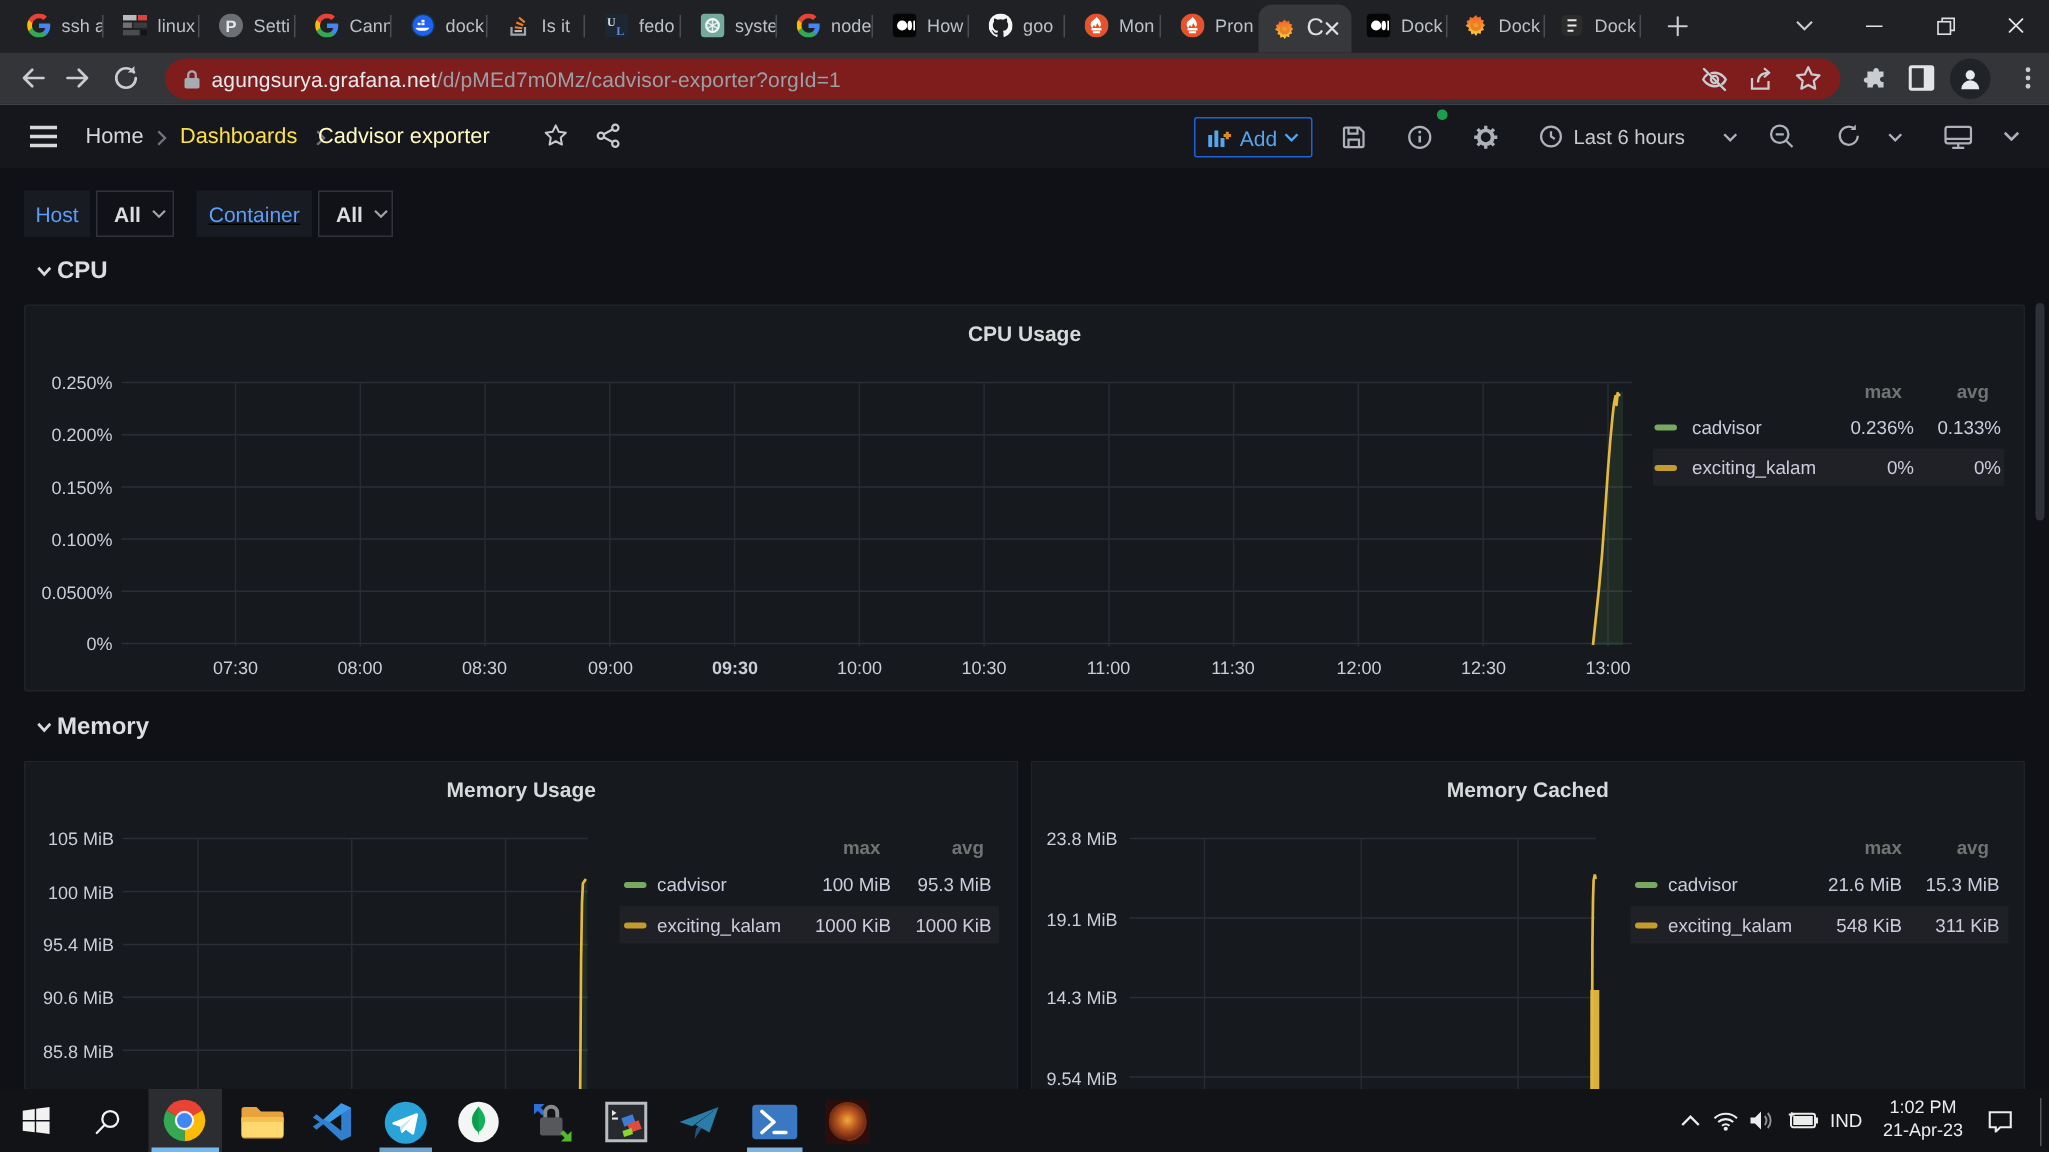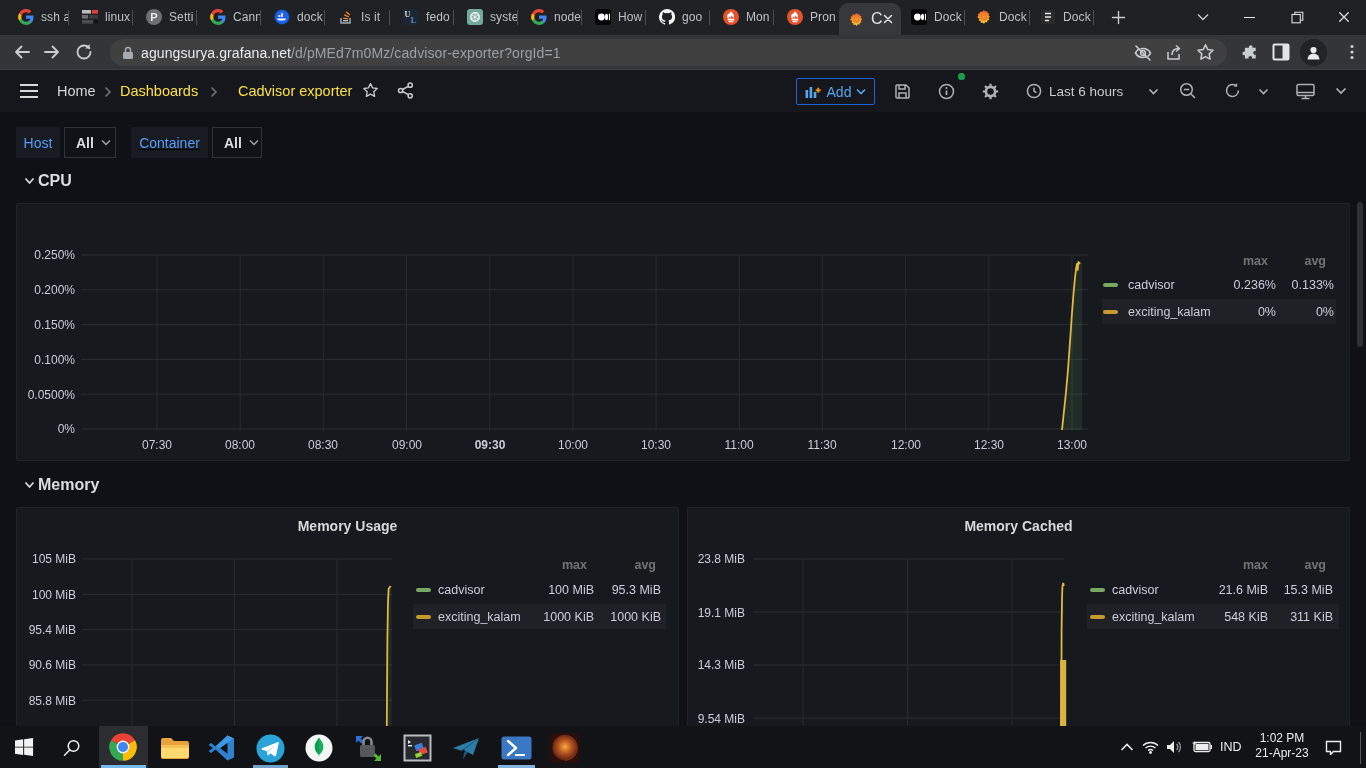--- a/index.html
+++ b/index.html
@@ -9,21 +9,21 @@
   #stage { position:relative; width:1182px; height:768px; }
   
   #tabstrip { position:absolute; left:0; top:0; width:1366px; height:35px; background:#1F2124; }
   .tab { position:absolute; top:0; height:34px; display:flex; align-items:center; overflow:hidden; }
   .tab .fav { width:16px; height:16px; flex:0 0 16px; margin-right:7px; }
   .tab .ttl { font-size:12px; color:#BDC1C6; white-space:nowrap; letter-spacing:0.1px; }
   .sep { position:absolute; top:10px; width:1px; height:15px; background:#4A4D51; }
   #activetab { position:absolute; left:839px; top:3px; width:62px; height:32px; background:#37383C;
     border-radius:9px 9px 0 0; display:flex; align-items:center; padding-left:10px; }
   #toolbar { position:absolute; left:0; top:35px; width:1366px; height:34px; background:#333539; }
-  #omnibox { position:absolute; left:110px; top:39px; width:1117px; height:27px; background:#404040;
+  #omnibox { position:absolute; left:110px; top:39px; width:1117px; height:27px; background:#7f1d1d;
     border-radius:14px; display:flex; align-items:center; }
   .url { font-size:14px; letter-spacing:0.1px; }
   #grafana { position:absolute; left:0; top:70px; width:1366px; height:656px; background:#0F1117; }
   #gnav { position:absolute; left:0; top:0; width:1366px; height:42px; background:#15171C; }
   .panel { position:absolute; background:#16191E; border:1px solid #1F2227; border-radius:2px; }
   .ptitle { position:absolute; width:100%; text-align:center; font-size:14px; font-weight:bold; color:#D8D9DA; }
   .leg { font-size:12.5px; color:#CCCCDC; }
   .leghead { font-size:12.5px; font-weight:bold; color:#737373; }
   .ylab { position:absolute; font-size:12px; color:#CDCDd9; text-align:right; }
   .xlab { position:absolute; font-size:12px; color:#CDCDD9; text-align:center; }
@@ -281,21 +281,21 @@
           <path d="M1 2h18M1 8h18M1 14h18" stroke="#D8D9DA" stroke-width="2.2"></path>
         </svg>
   <span class="abs" style="left:57px;top:13px;font-size:14.5px;font-weight:500;color:#D5D6DA;">Home</span>
   <svg class="abs" style="left:103px;top:16px;" width="9" height="12" viewBox="0 0 9 12">
           <path d="M2.5 1.5L7 6l-4.5 4.5" stroke="#70747B" stroke-width="1.6" fill="none"></path>
         </svg>
   <span class="abs" style="left:120px;top:13px;font-size:14.5px;font-weight:500;color:#fde047;">Dashboards</span>
   <svg class="abs" style="left:209px;top:16px;" width="9" height="12" viewBox="0 0 9 12">
           <path d="M2.5 1.5L7 6l-4.5 4.5" stroke="#70747B" stroke-width="1.6" fill="none"></path>
         </svg>
-  <span class="abs" style="left:238px;top:13px;font-size:14.5px;color:#fde047;">Cadvisor exporter</span>
+  <span class="abs" style="left:212px;top:13px;font-size:14.5px;color:#fef9c3;">Cadvisor exporter</span>
   <svg class="abs" style="left:362px;top:12px;" width="17" height="17" viewBox="0 0 19 19">
           <path d="M9.5 1.8l2.3 4.8 5.2.7-3.8 3.6.9 5.2-4.6-2.5-4.6 2.5.9-5.2L2 7.3l5.2-.7z" fill="none" stroke="#C8C9CE" stroke-width="1.5" stroke-linejoin="round"></path>
         </svg>
   <svg class="abs" style="left:397px;top:12px;" width="17" height="17" viewBox="0 0 17 17">
           <circle cx="13.2" cy="3.2" r="2.1" fill="none" stroke="#C8C9CE" stroke-width="1.5"></circle>
           <circle cx="3.6" cy="8.5" r="2.1" fill="none" stroke="#C8C9CE" stroke-width="1.5"></circle>
           <circle cx="13.2" cy="13.8" r="2.1" fill="none" stroke="#C8C9CE" stroke-width="1.5"></circle>
           <path d="M5.5 7.5l5.8-3.2M5.5 9.5l5.8 3.2" stroke="#C8C9CE" stroke-width="1.5"></path>
         </svg>
   <div class="abs" style="left:796px;top:8px;width:79px;height:27px;border:1px solid #1E62D9;border-radius:2px;display:flex;align-items:center;justify-content:center;">
@@ -370,20 +370,21 @@
         <span style="font-size:14px;font-weight:bold;color:#DCDDE1;margin-left:11px;">All</span>
         <svg style="margin-left:7px;" width="10" height="7" viewBox="0 0 10 7">
           <path d="M1 1.5l4 4 4-4" stroke="#9FA3A8" stroke-width="1.5" fill="none"></path>
         </svg>
       </div>
   <svg class="abs" style="left:24px;top:107px;" width="11" height="8" viewBox="0 0 11 8">
         <path d="M1.5 1.5L5.5 6l4-4.5" stroke="#D8D9DA" stroke-width="1.8" fill="none"></path>
       </svg>
   <span class="abs" style="left:38px;top:102px;font-size:16px;font-weight:bold;color:#DCDDE1;">CPU</span>
   <div class="panel" style="left:16px;top:133px;width:1334px;height:258px;"></div>
+  <div class="ptitle" style="left:16px;top:144px;width:1334px;">CPU Usage</div>
   <div class="ylab" style="left:20px;top:178px;width:55px;">0.250%</div>
   <div class="ylab" style="left:20px;top:213px;width:55px;">0.200%</div>
   <div class="ylab" style="left:20px;top:248px;width:55px;">0.150%</div>
   <div class="ylab" style="left:20px;top:283px;width:55px;">0.100%</div>
   <div class="ylab" style="left:20px;top:318px;width:55px;">0.0500%</div>
   <div class="ylab" style="left:20px;top:352px;width:55px;">0%</div>
   <div class="xlab" style="left:135px;top:368px;width:44px;">07:30</div>
   <div class="xlab" style="left:218px;top:368px;width:44px;">08:00</div>
   <div class="xlab" style="left:301px;top:368px;width:44px;">08:30</div>
   <div class="xlab" style="left:385px;top:368px;width:44px;">09:00</div>

